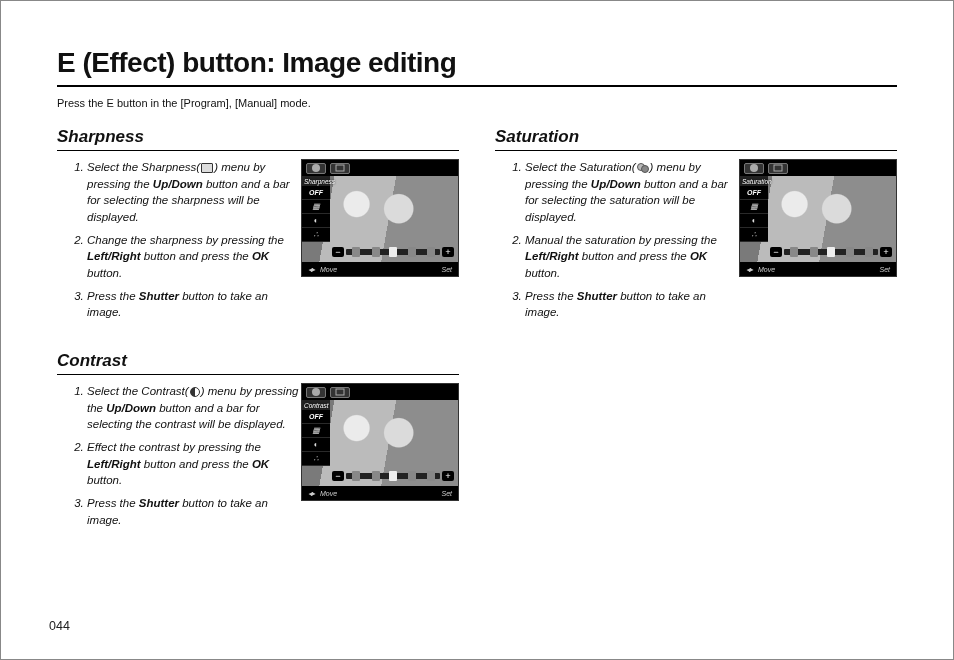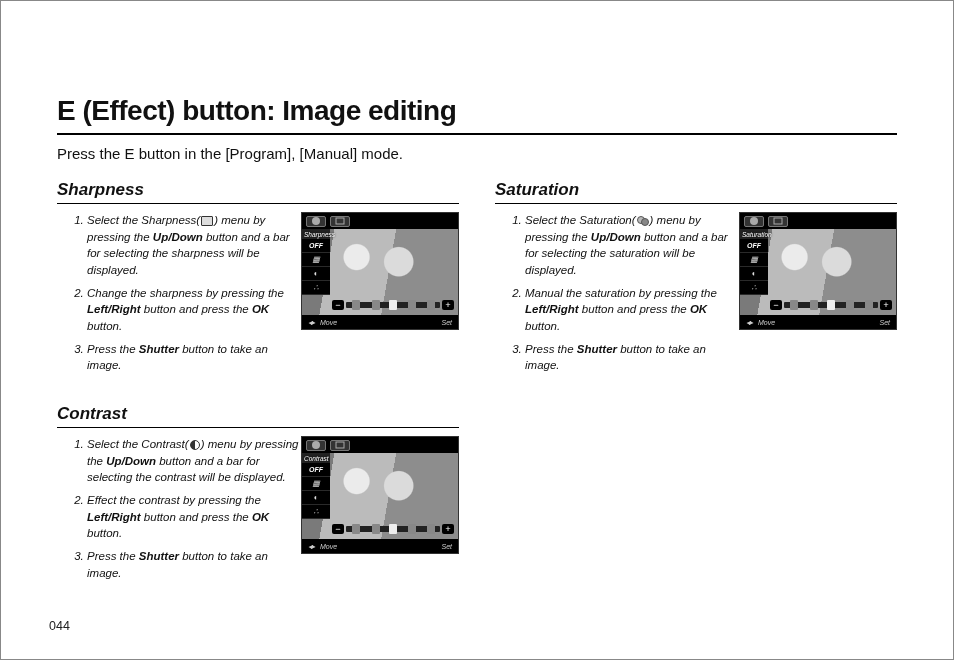--- a/index.html
+++ b/index.html
@@ -15,24 +15,23 @@
   .page {
     padding: 46px 56px 20px 56px;
   }
   .title {
     font-size: 28px;
     font-weight: bold;
     border-bottom: 2px solid #000;
     padding-bottom: 6px;
     margin-bottom: 10px;
     letter-spacing: -0.5px;
-    margin-top: 48px;
   }
   .intro {
-    font-size: 15px;
+    font-size: 11px;
     margin-bottom: 18px;
   }
   .columns {
     display: flex;
     gap: 36px;
     font-style: italic;
   }
   .col { flex: 1 1 50%; }
   .section { margin-bottom: 24px; }
   .sec-title {

